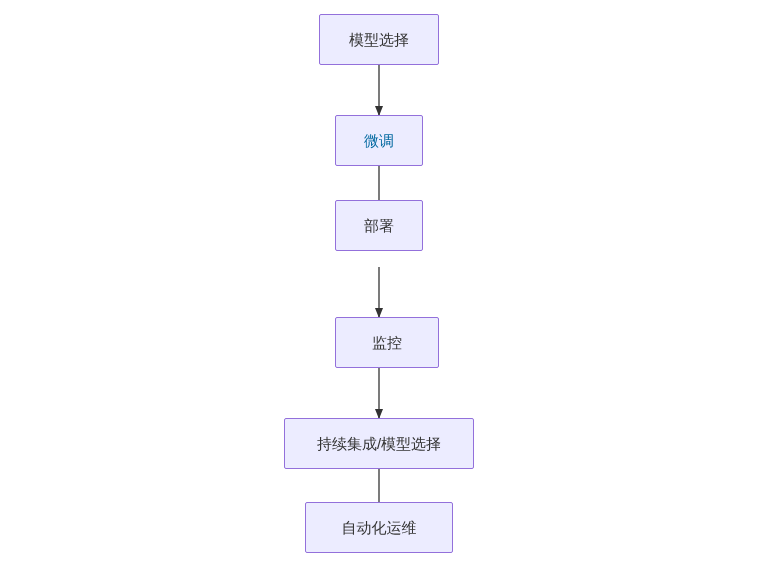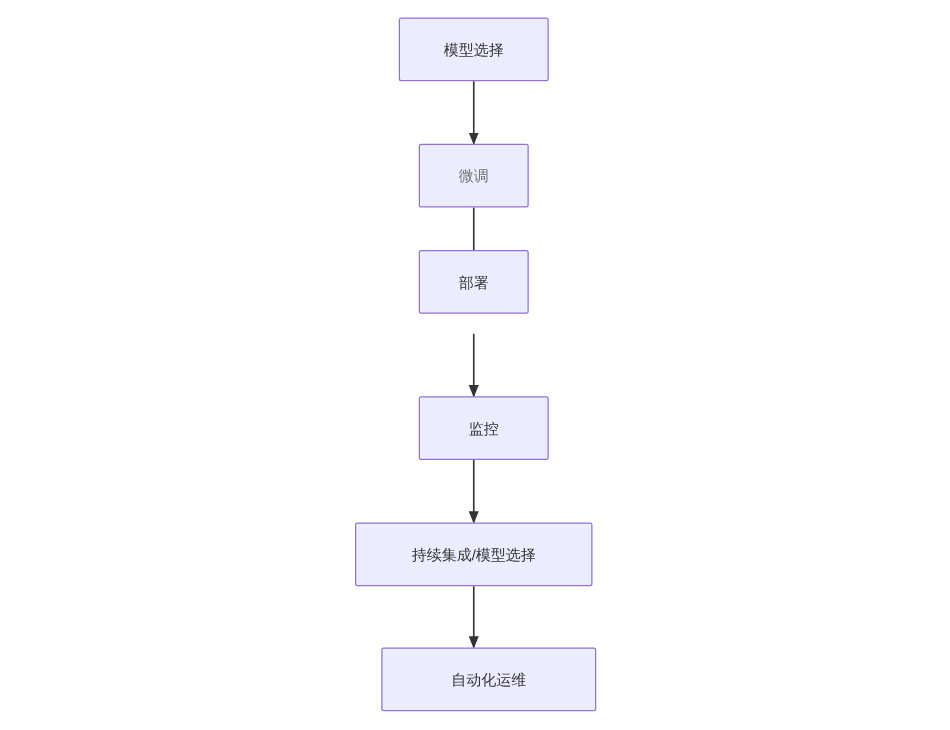--- a/index.html
+++ b/index.html
@@ -18,21 +18,21 @@
     width: 760px;
     height: 584px;
   }
   .node {
     position: absolute;
     box-sizing: border-box;
     background: #ECECFF;
     border: 1px solid #9370DB;
     border-radius: 2px;
     color: #333333;
-    font-size: 12px;
+    font-size: 15px;
     line-height: 1;
     display: flex;
     align-items: center;
     justify-content: center;
     text-align: center;
     white-space: nowrap;
   }
   #edges {
     position: absolute;
     left: 0;
@@ -57,29 +57,29 @@
         <line x1="379" y1="166" x2="379" y2="216" stroke="#333333" stroke-width="1.3" marker-end="url(#arrow)"></line>
         <line x1="379" y1="267" x2="379" y2="317" stroke="#333333" stroke-width="1.3" marker-end="url(#arrow)"></line>
         <line x1="379" y1="368" x2="379" y2="418" stroke="#333333" stroke-width="1.3" marker-end="url(#arrow)"></line>
         <line x1="379" y1="469" x2="379" y2="518" stroke="#333333" stroke-width="1.3" marker-end="url(#arrow)"></line>
       </g>
   </svg>
   <div id="node-layer">
       <div class="node" style="left: 319px; top: 14px; width: 120px; height: 51px; background: rgb(236, 236, 255); border-color: rgb(147, 112, 219); color: rgb(51, 51, 51);">
         <span>模型选择</span>
       </div>
-      <div class="node" style="left: 335px; top: 115px; width: 88px; height: 51px; background: rgb(236, 236, 255); border-color: rgb(147, 112, 219); color: #737373;">
+      <div class="node" style="left: 335px; top: 115px; width: 88px; height: 51px; background: rgb(236, 236, 255); border-color: rgb(147, 112, 219); color: #0369a1;">
         <span>微调</span>
       </div>
       <div class="node" style="left: 335px; top: 200px; width: 88px; height: 51px; background: rgb(236, 236, 255); border-color: rgb(147, 112, 219); color: rgb(51, 51, 51);">
         <span>部署</span>
       </div>
       <div class="node" style="left: 335px; top: 317px; width: 104px; height: 51px; background: rgb(236, 236, 255); border-color: rgb(147, 112, 219); color: rgb(51, 51, 51);">
         <span>监控</span>
       </div>
       <div class="node" style="left: 284px; top: 418px; width: 190px; height: 51px; background: rgb(236, 236, 255); border-color: rgb(147, 112, 219); color: rgb(51, 51, 51);">
         <span>持续集成/模型选择</span>
       </div>
-      <div class="node" style="left: 305px; top: 518px; width: 172px; height: 51px; background: rgb(236, 236, 255); border-color: rgb(147, 112, 219); color: rgb(51, 51, 51); text-align: center;">
+      <div class="node" style="left: 305px; top: 502px; width: 148px; height: 51px; background: rgb(236, 236, 255); border-color: rgb(147, 112, 219); color: rgb(51, 51, 51); text-align: center;">
         <span>自动化运维</span>
       </div>
     </div>
 </div>
 
 </body></html>

